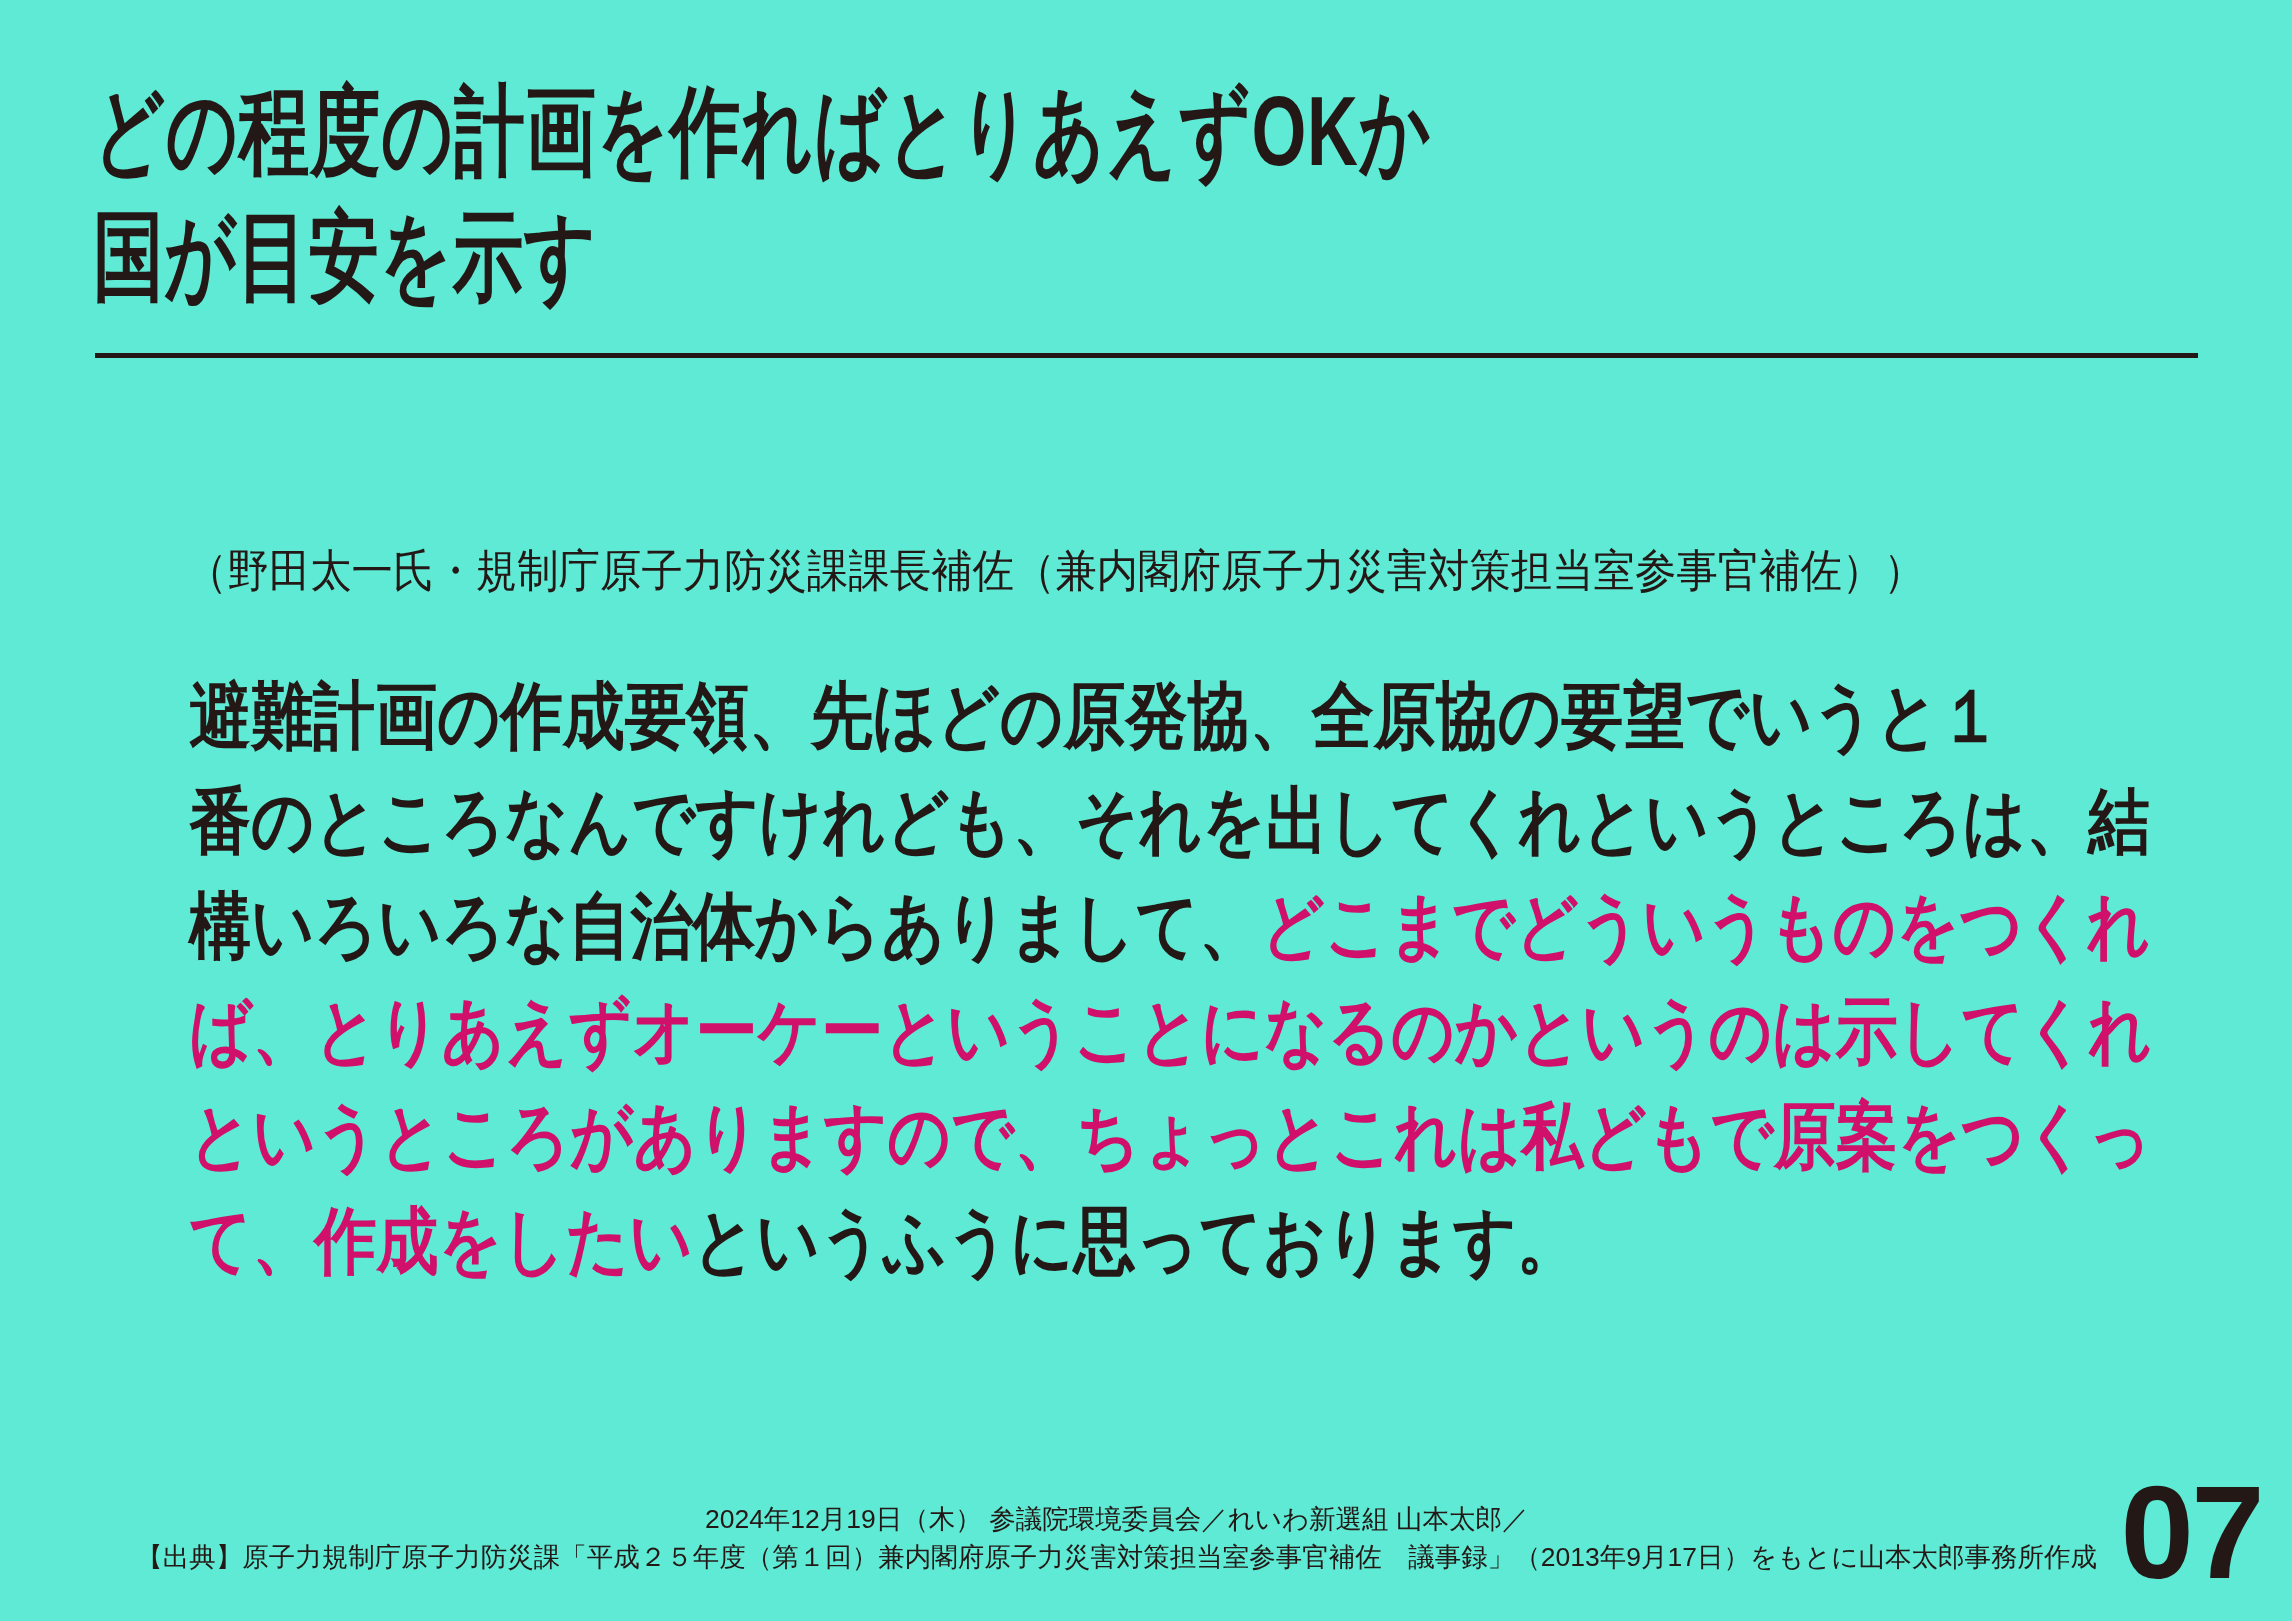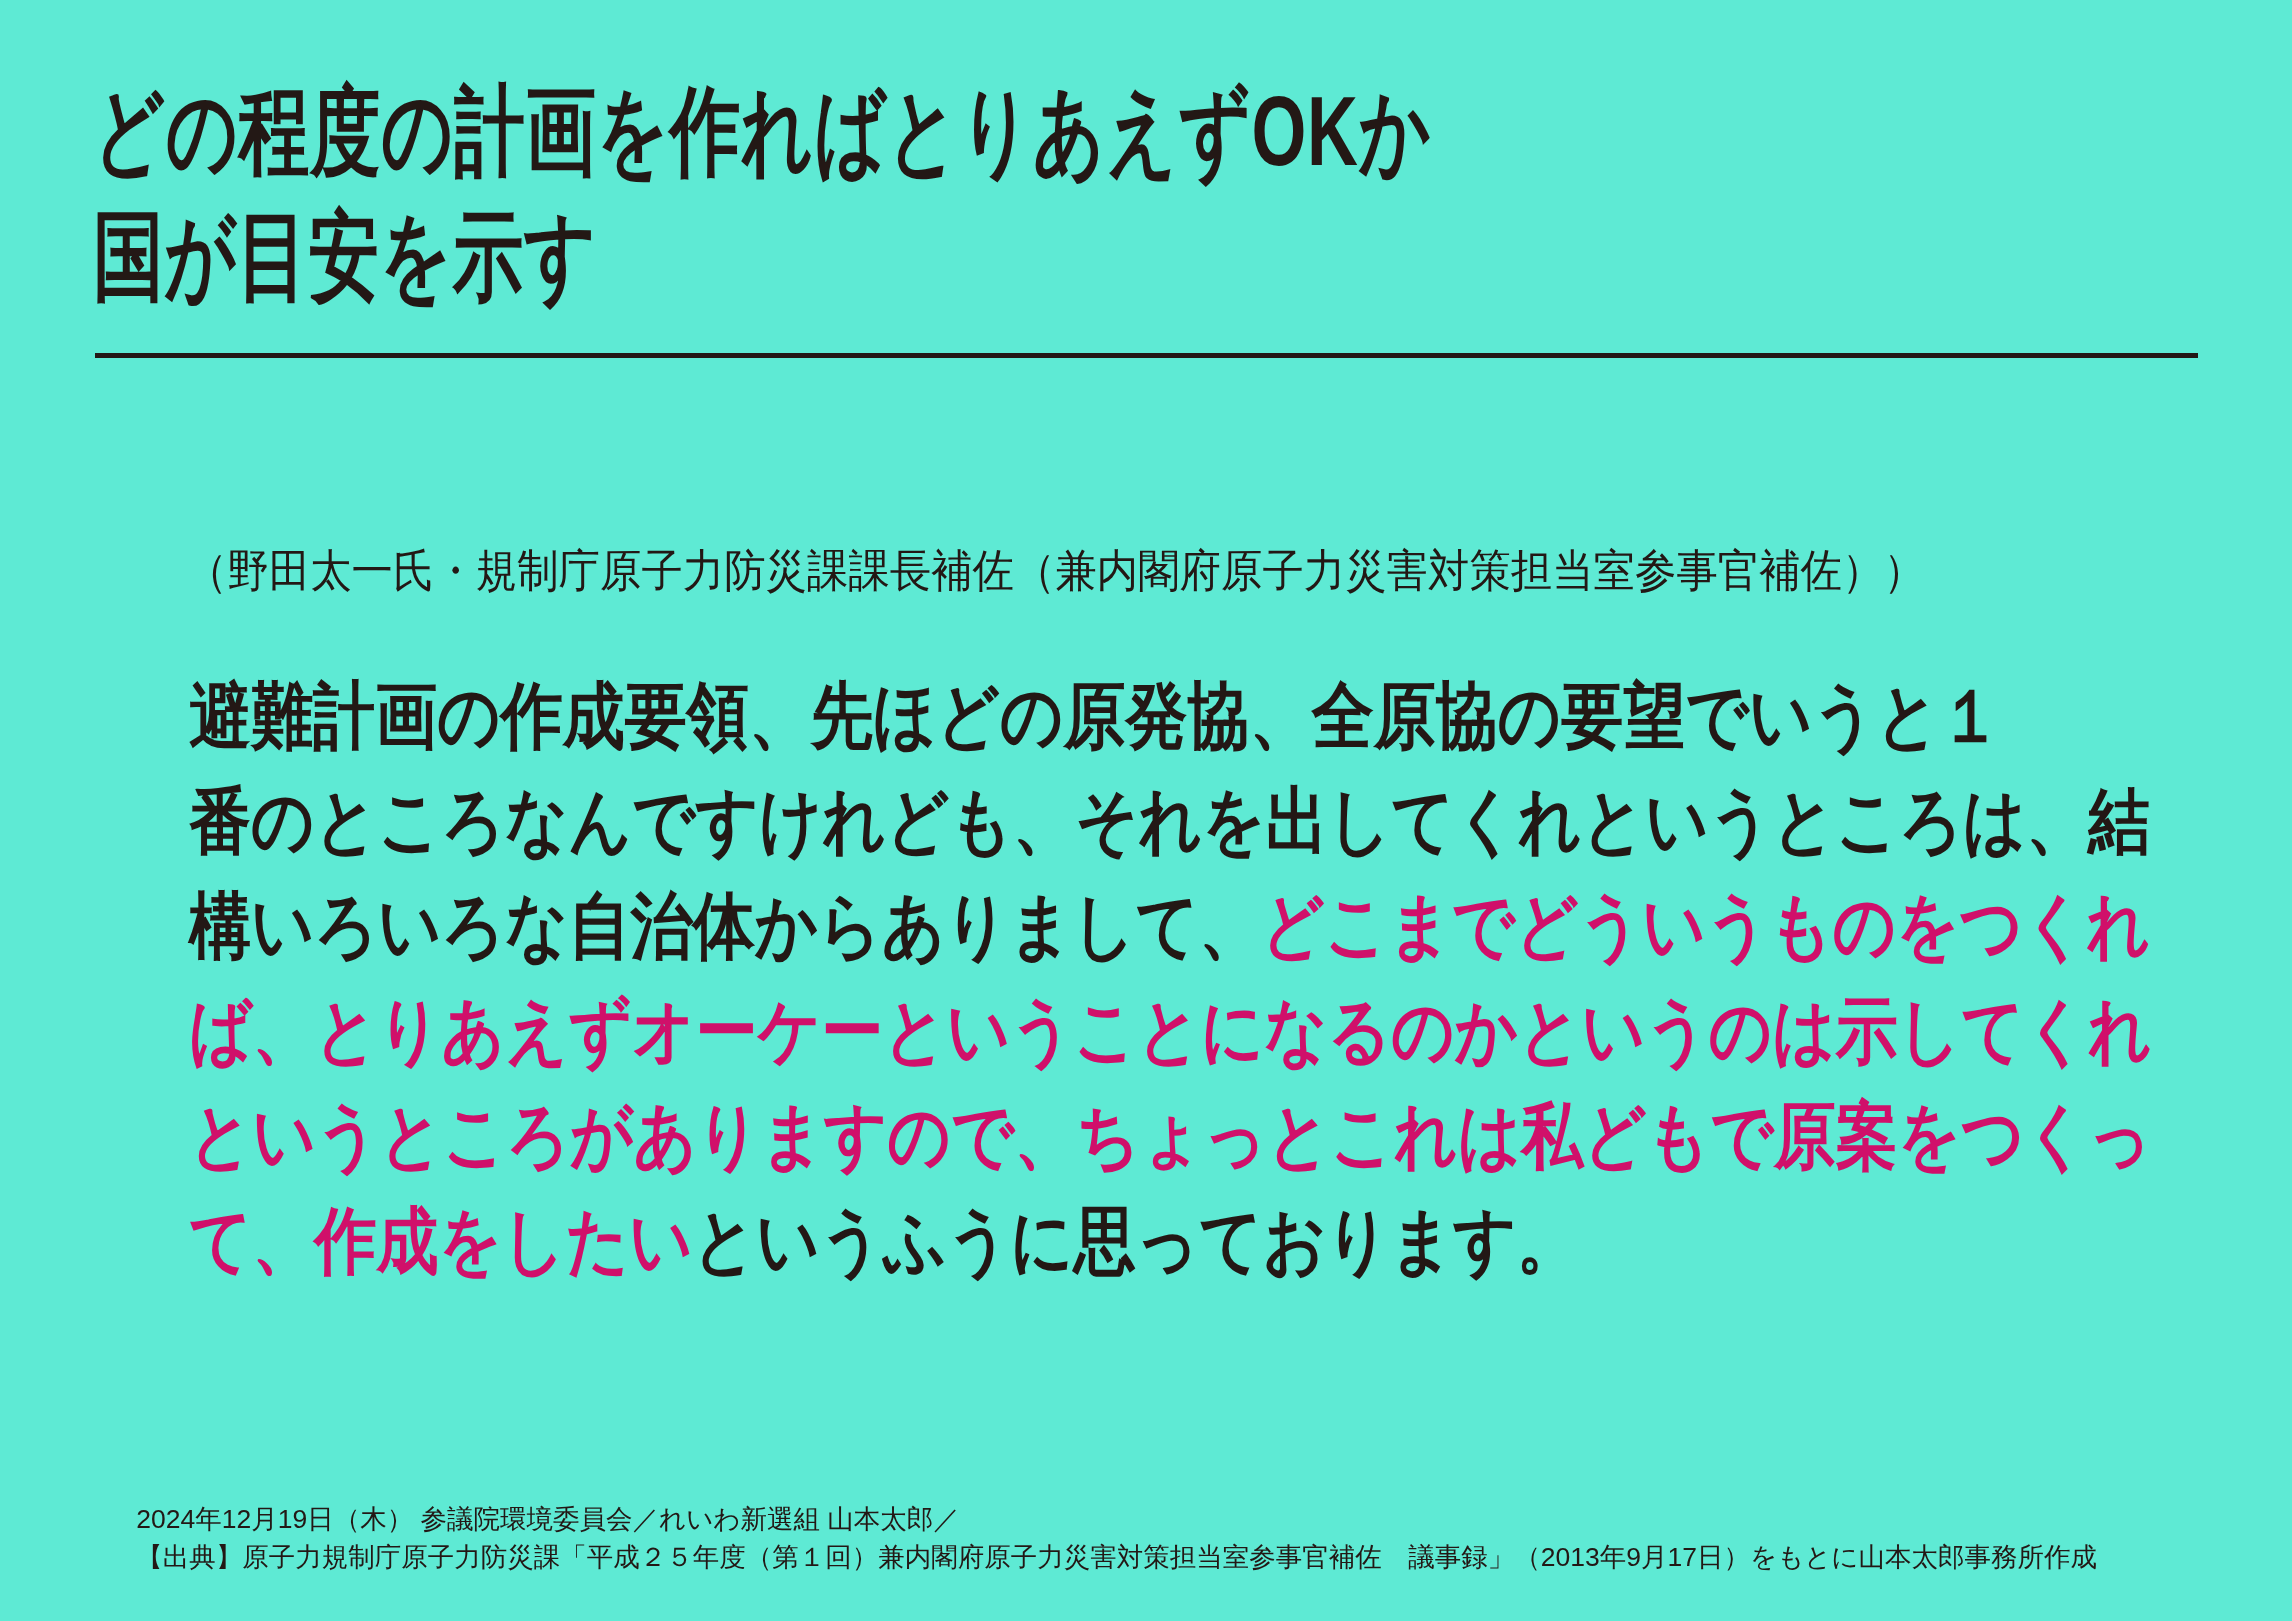--- a/index.html
+++ b/index.html
@@ -69,21 +69,21 @@
     transform-origin:0 0;
   }
   .quote-line{white-space:nowrap;}
   .quote .ink{color:var(--ink);}
   .quote .accent{color:var(--accent);}
   
   .footer-credits{
     position:absolute;
     right:196px;
     bottom:45px;
-    text-align:left;
+    text-align:center;
     font-size:26.5px;
     font-weight:400;
     line-height:38px;
     color:var(--ink);
     white-space:nowrap;
   }
   
   .page-number{
     position:absolute;
     right:31px;
@@ -116,15 +116,16 @@
       <div class="quote-line"><span class="accent">ば、とりあえずオーケーということになるのかというのは示してくれ</span></div>
       <div class="quote-line"><span class="accent">というところがありますので、ちょっとこれは私どもで原案をつくっ</span></div>
       <div class="quote-line"><span class="accent">て、作成をしたい</span><span class="ink">というふうに思っております。</span></div>
     </div>
 
   <div class="footer-credits">
     <div>2024年12月19日（木） 参議院環境委員会／れいわ新選組 山本太郎／</div>
     <div>【出典】原子力規制庁原子力防災課「平成２５年度（第１回）兼内閣府原子力災害対策担当室参事官補佐　議事録」（2013年9月17日）をもとに山本太郎事務所作成</div>
   </div>
 
+  <div class="page-number">07</div>
 
 </div>
 
 
 </body></html>

